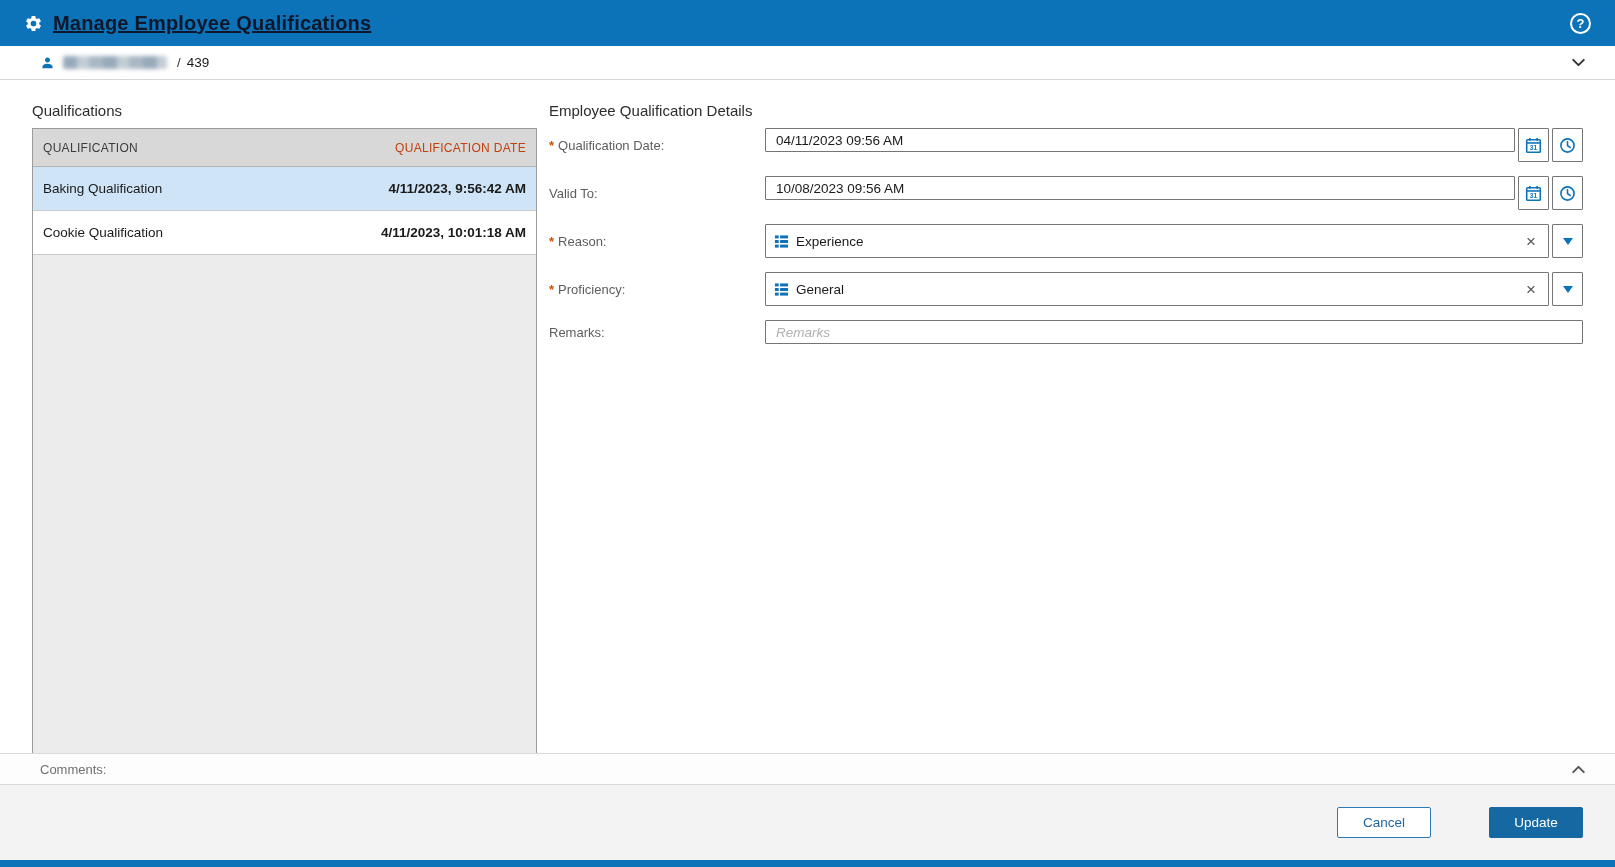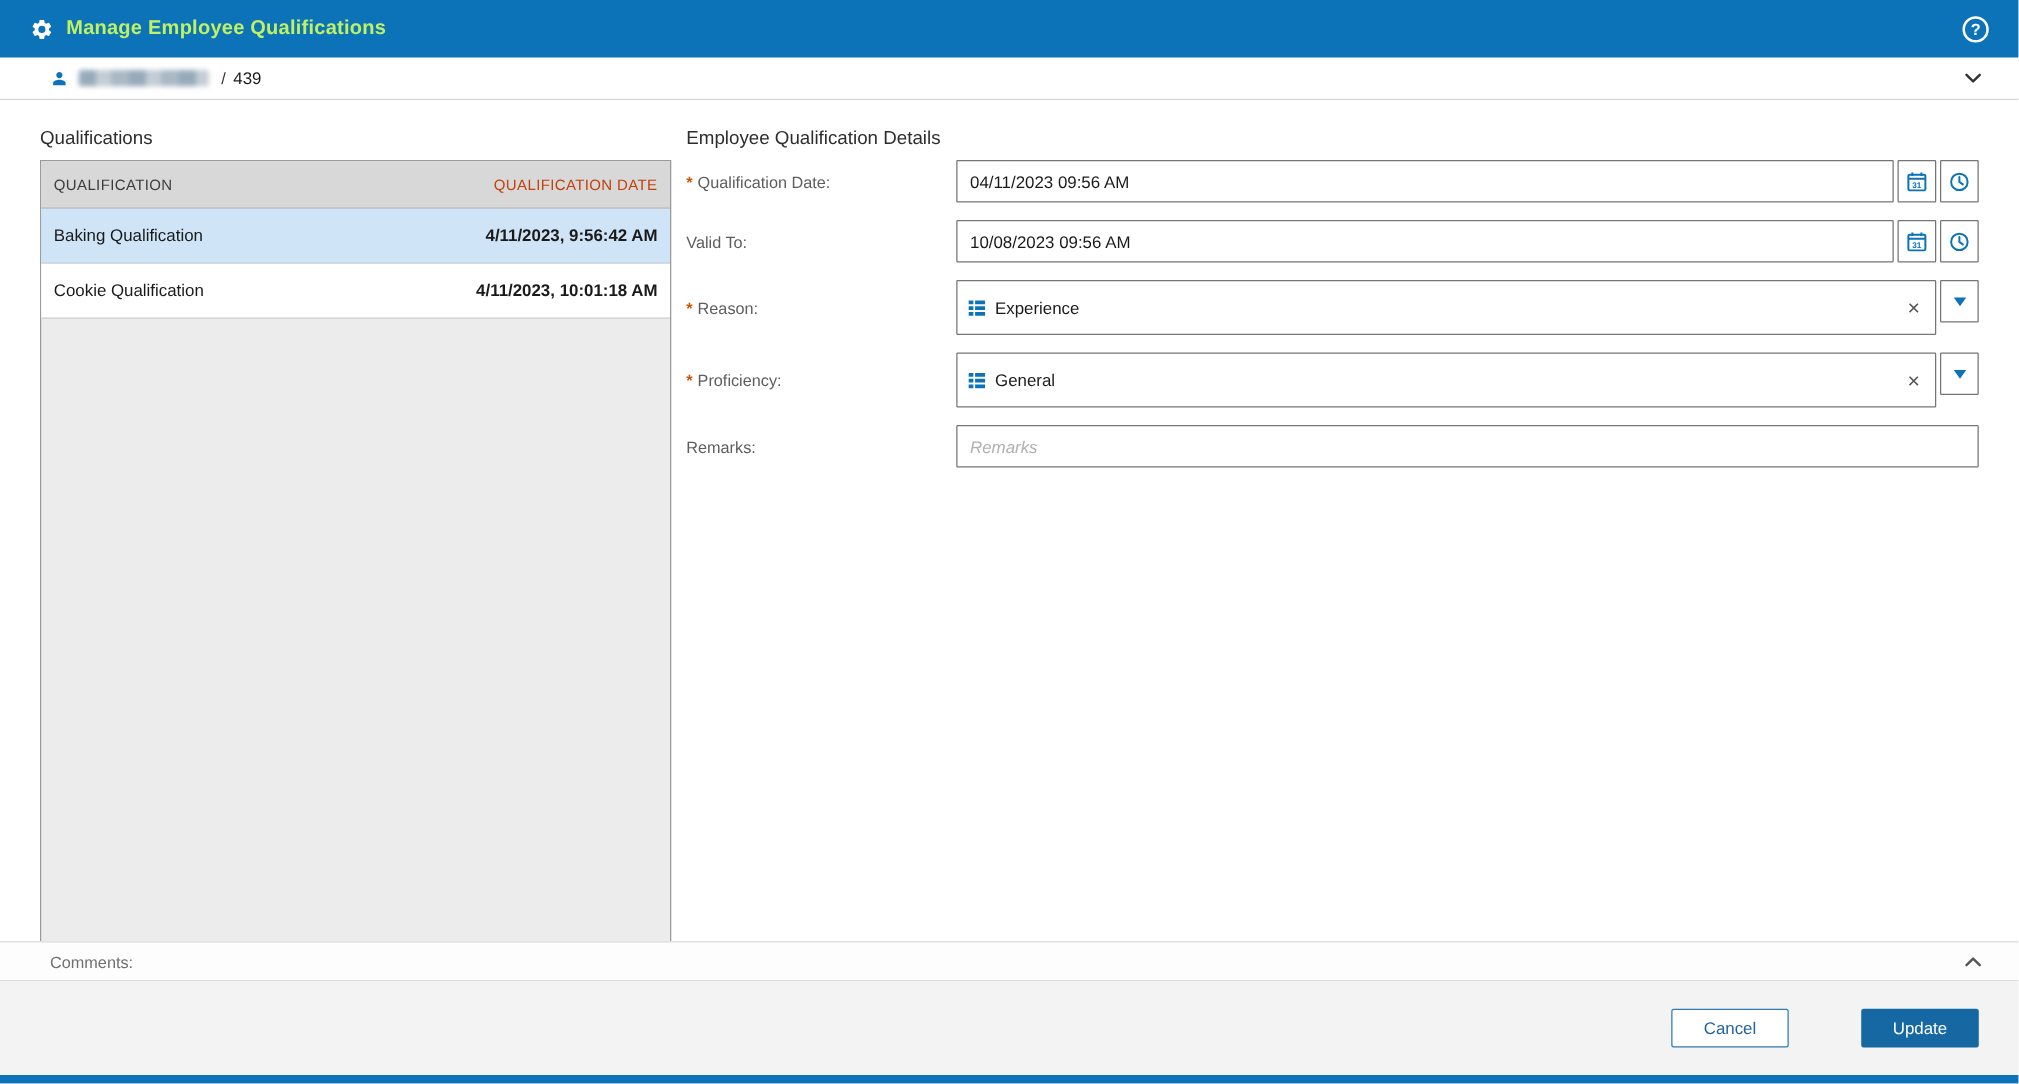--- a/index.html
+++ b/index.html
@@ -2,21 +2,21 @@
 <html><head>
 <meta charset="utf-8">
 <style>
   * { margin:0; padding:0; box-sizing:border-box; }
   html,body { width:1615px; height:867px; background:#fff; font-family:"Liberation Sans", sans-serif; }
   .app { width:1615px; height:867px; display:flex; flex-direction:column; overflow:hidden; background:#fff; }
 
   
   .topbar { height:46px; background:#0d73b9; display:flex; align-items:center; padding:0 24px; flex:0 0 auto; }
   .topbar .gear-wrap { display:flex; align-items:center; margin-right:10px; }
-  .topbar .title { color:#bef264; font-size:16px; font-weight:700; letter-spacing:.2px; }
+  .topbar .title { color:#0f172a; font-size:20px; font-weight:700; letter-spacing:.2px;text-decoration:underline; }
   .topbar .spacer { flex:1; }
   .help-circle { width:21px; height:21px; border:2px solid #ffffff; border-radius:50%; color:#ffffff;
     font-size:13px; font-weight:700; display:flex; align-items:center; justify-content:center; cursor:pointer; }
 
   
   .subbar { height:34px; display:flex; align-items:center; padding:0 28px 0 40px; border-bottom:1px solid #d6d6d6; flex:0 0 auto; }
   .subbar .person { display:flex; align-items:center; margin-right:8px; }
   .name-redacted { width:104px; height:13px; border-radius:2px; margin-right:10px;
     background:repeating-linear-gradient(90deg,#97aaba 0 14px,#c3cdd5 14px 26px,#a9b8c4 26px 40px); filter:blur(2px); }
   .subbar .sep { color:#333; font-size:13px; margin:0 6px 0 0; }
@@ -37,26 +37,26 @@
   .trow .c1 { flex:1; padding-left:10px; font-size:13.5px; color:#1a1a1a; }
   .trow .c2 { width:210px; text-align:right; padding-right:10px; font-size:13.5px; color:#1a1a1a; font-weight:700; }
   .trow.selected { background:#cfe4f6; }
   .table-empty { flex:1; }
 
   .right-col { flex:1; margin-left:12px; }
   .form-row { display:flex; align-items:center; margin-bottom:14px; }
   .form-label { width:216px; flex:0 0 auto; padding-right:7px; font-size:13px; color:#5d5d5d; }
   .req { color:#cc5200; font-weight:700; margin-right:4px; font-size:13px; }
   .field-area { flex:1; display:flex; align-items:stretch; }
-  .txt-input { flex:1; height:34px; border:1px solid #757575; background:#fff; padding:0 10px;
+  .txt-input { flex:1; height:24px; border:1px solid #757575; background:#fff; padding:0 10px;
     font-size:13.5px; color:#1a1a1a; font-family:"Liberation Sans", sans-serif; border-radius:1px; }
   .txt-input::placeholder { color:#b0b0b0; font-style:italic; }
   .sq-btn { width:31px; height:34px; margin-left:3px; border:1px solid #757575; background:#fff;
     display:flex; align-items:center; justify-content:center; cursor:pointer; border-radius:1px; flex:0 0 auto; }
-  .combo { flex:1; height:44px; border:1px solid #757575; background:#fff; display:flex; align-items:center;
+  .combo { flex:1; height:34px; border:1px solid #757575; background:#fff; display:flex; align-items:center;
     padding:0 8px; cursor:pointer; border-radius:1px; }
   .combo .list-ic { display:flex; align-items:center; margin-right:7px; }
   .combo .combo-text { flex:1; font-size:13.5px; color:#1a1a1a; }
   .clear-x { color:#555; font-size:17px; line-height:1; padding:0 4px; cursor:pointer; }
   .dd-btn { width:31px; height:34px; margin-left:3px; border:1px solid #757575; background:#fff;
     display:flex; align-items:center; justify-content:center; cursor:pointer; border-radius:1px; flex:0 0 auto; }
   .dd-tri { width:0; height:0; border-left:5px solid transparent; border-right:5px solid transparent; border-top:7px solid #0d73b9; }
 
   
   .comments-bar { height:32px; border-top:1px solid #dadada; border-bottom:1px solid #dadada; display:flex;

